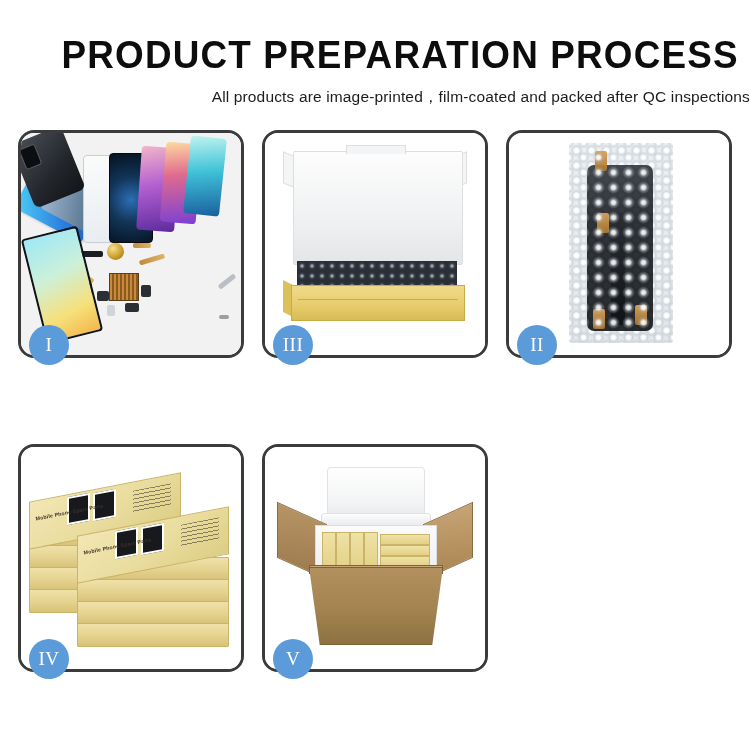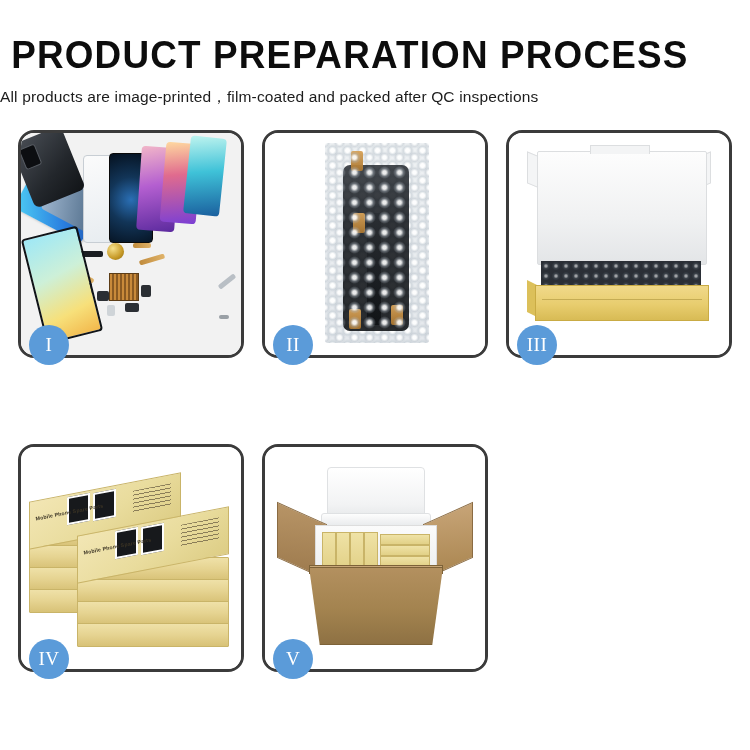--- a/index.html
+++ b/index.html
@@ -11,21 +11,21 @@
     width: 750px;
     height: 750px;
     overflow: hidden;
     font-family: "Liberation Sans", sans-serif;
     color: #111111;
   }
 
   
   .header {
     padding-top: 36px;
-    text-align: left;
+    text-align: right;
   }
   .title {
     font-family: "Liberation Sans", sans-serif;
     font-size: 38px;
     font-weight: 700;
     letter-spacing: 1.2px;
     color: #0d0d0d;
     line-height: 1.05;
     transform: scaleX(0.97);
     white-space: nowrap;
@@ -425,43 +425,43 @@
       <div class="flex-cable" style="left:48px;top:140px;width:26px;height:5px;transform:rotate(28deg);"></div>
       <div class="flex-cable" style="left:118px;top:124px;width:26px;height:5px;transform:rotate(-16deg);"></div>
       <div class="flex-cable" style="left:112px;top:110px;width:18px;height:5px;"></div>
       <div class="part" style="left:196px;top:146px;width:20px;height:5px;background:#b9bfc5;transform:rotate(-38deg);"></div>
       <div class="part" style="left:198px;top:182px;width:10px;height:4px;background:#9aa0a6;"></div>
     </div>
     <div class="badge">I</div>
   </div>
 
   <div class="panel">
+    <div class="panel-inner p3">
+      <div class="box3-flapL"></div>
+      <div class="box3-flapR"></div>
+      <div class="box3-lid"></div>
+      <div class="box3-content"></div>
+      <div class="box3-sideL"></div>
+      <div class="box3-base"></div>
+    </div>
+    <div class="badge">III</div>
+  </div>
+
+  <div class="panel">
     <div class="panel-inner p2">
       <div class="bubble-bag">
         <div class="lcd"></div>
         <div class="lcd-cable"></div>
         <div class="lcd-tab" style="left:26px;top:8px;"></div>
         <div class="lcd-tab" style="left:28px;top:70px;"></div>
         <div class="lcd-tab" style="left:24px;top:166px;"></div>
         <div class="lcd-tab" style="left:66px;top:162px;"></div>
       </div>
     </div>
     <div class="badge">II</div>
-  </div>
-
-  <div class="panel">
-    <div class="panel-inner p3">
-      <div class="box3-flapL"></div>
-      <div class="box3-flapR"></div>
-      <div class="box3-lid"></div>
-      <div class="box3-content"></div>
-      <div class="box3-sideL"></div>
-      <div class="box3-base"></div>
-    </div>
-    <div class="badge">III</div>
   </div>
 
   <div class="panel">
     <div class="panel-inner p4">
       <div class="stackwrap">
 
         <div class="sbox" style="left:0px;top:58px;"></div>
         <div class="sbox" style="left:0px;top:80px;"></div>
         <div class="sbox" style="left:0px;top:102px;"></div>
         <div class="sbox" style="left:0px;top:124px;"></div>

